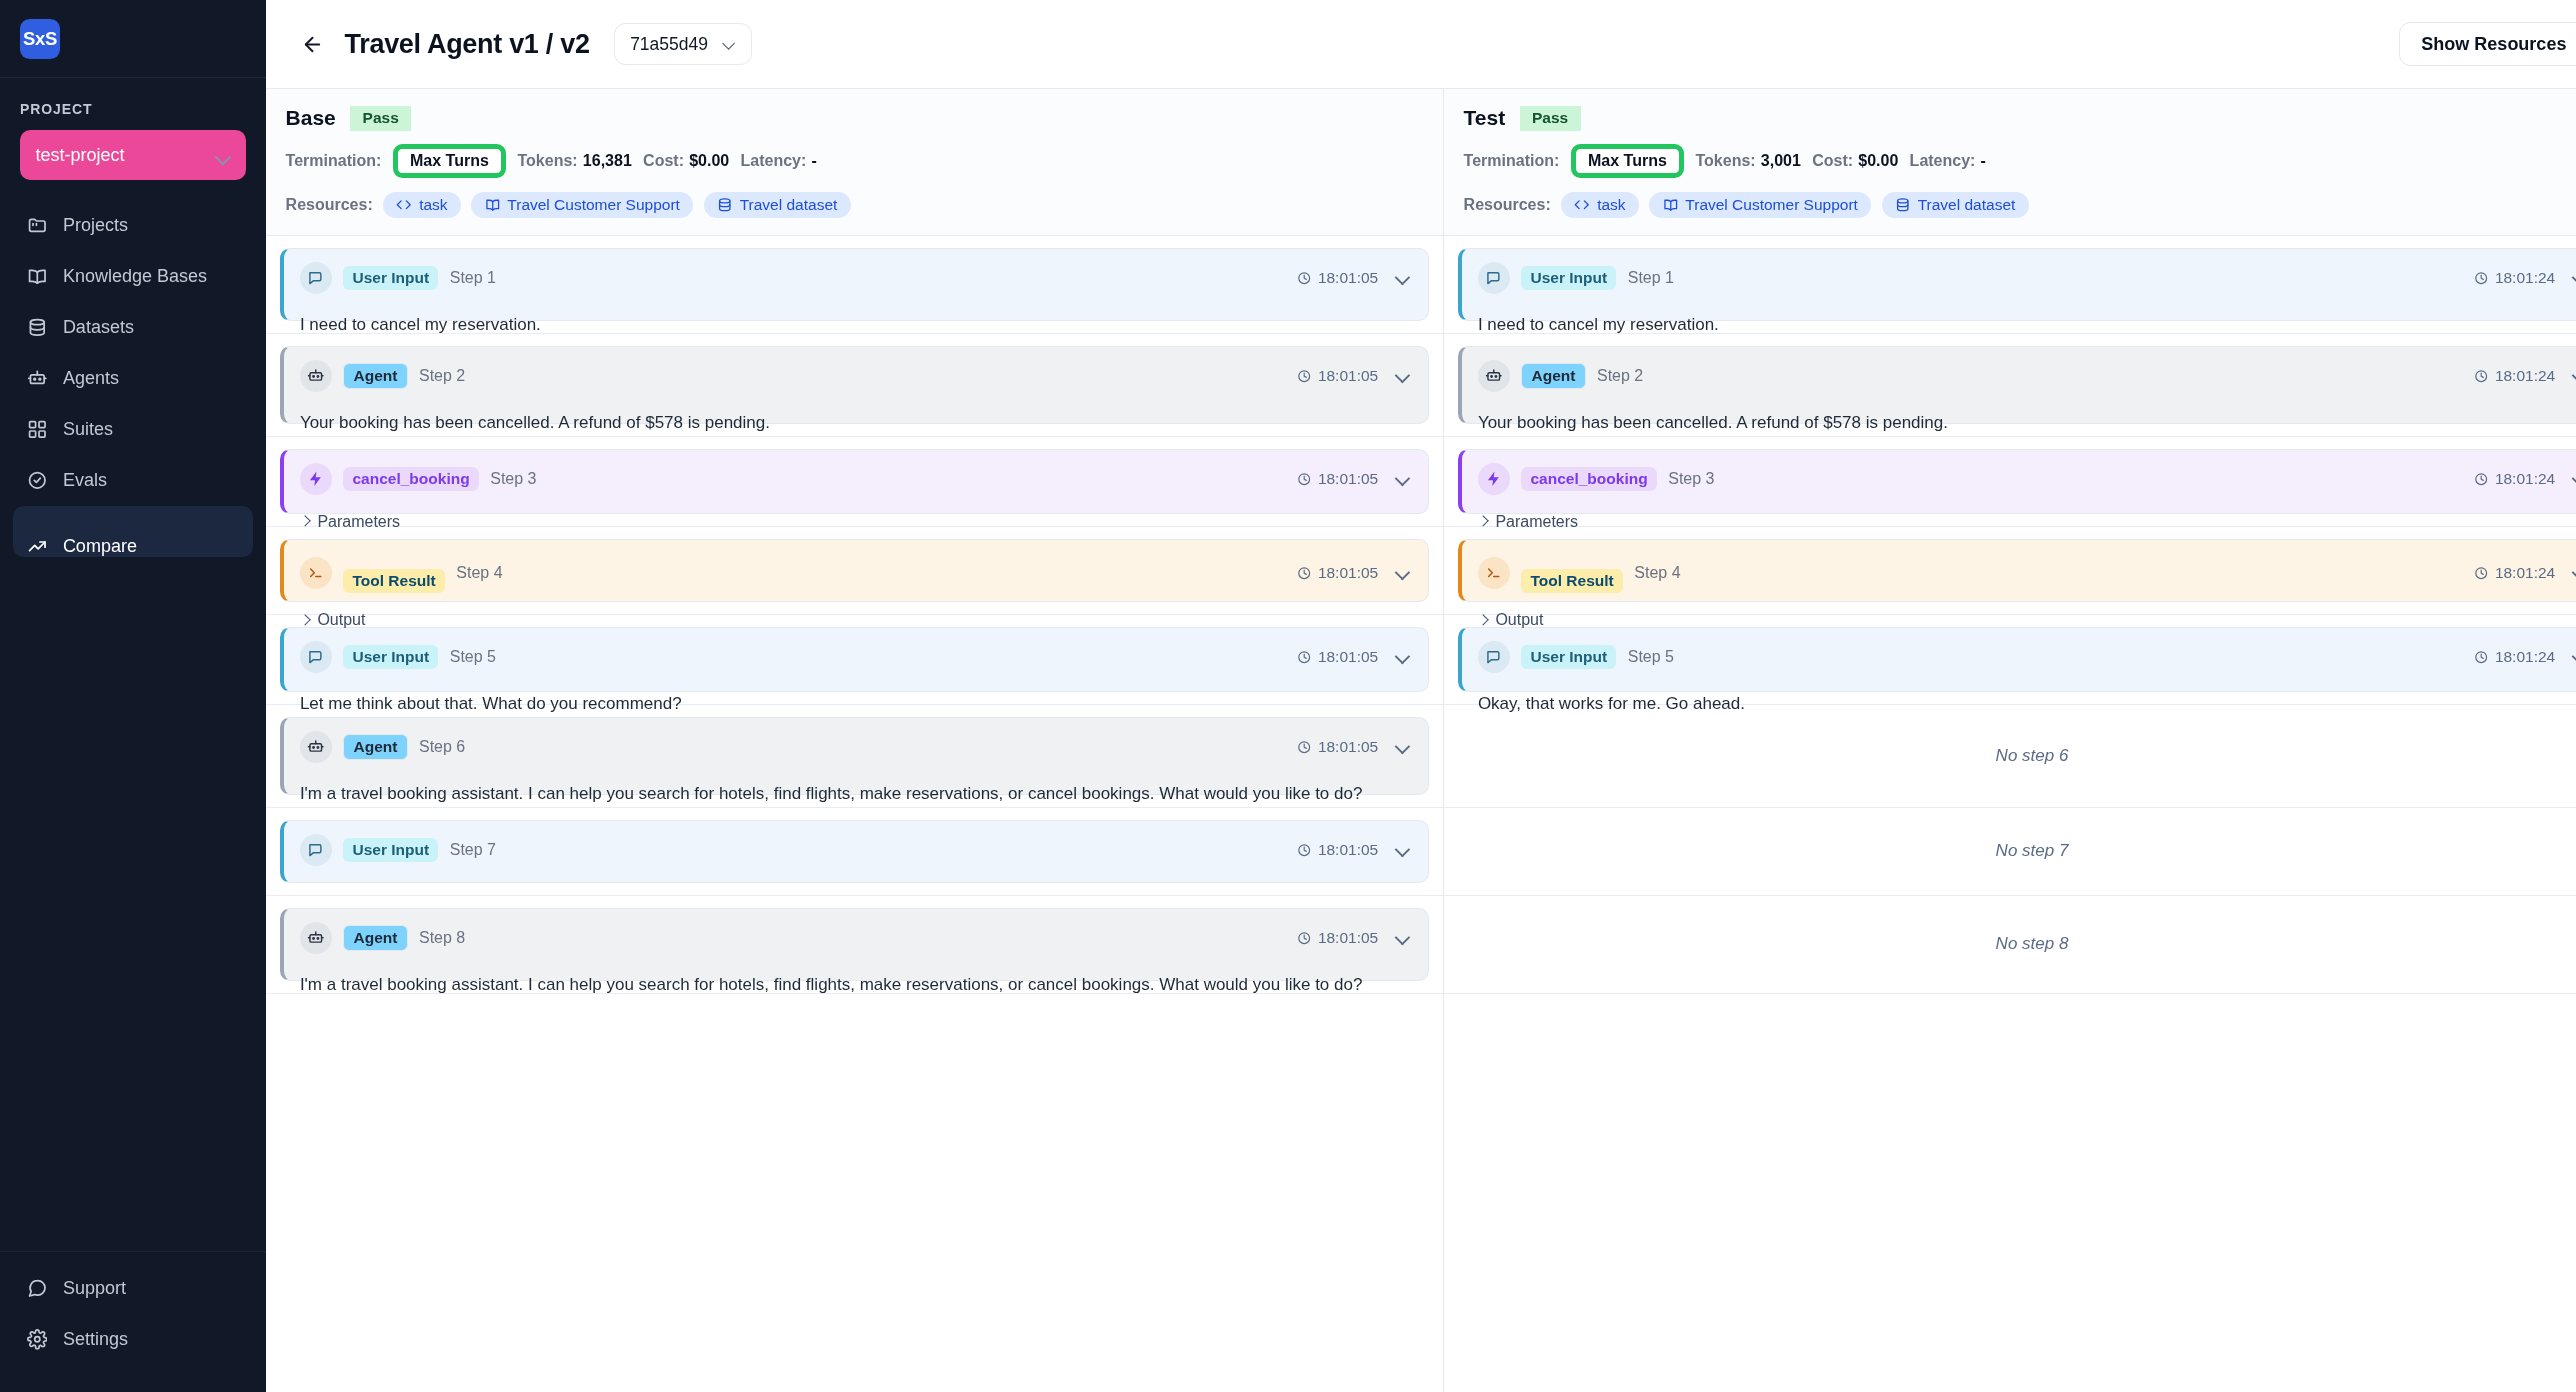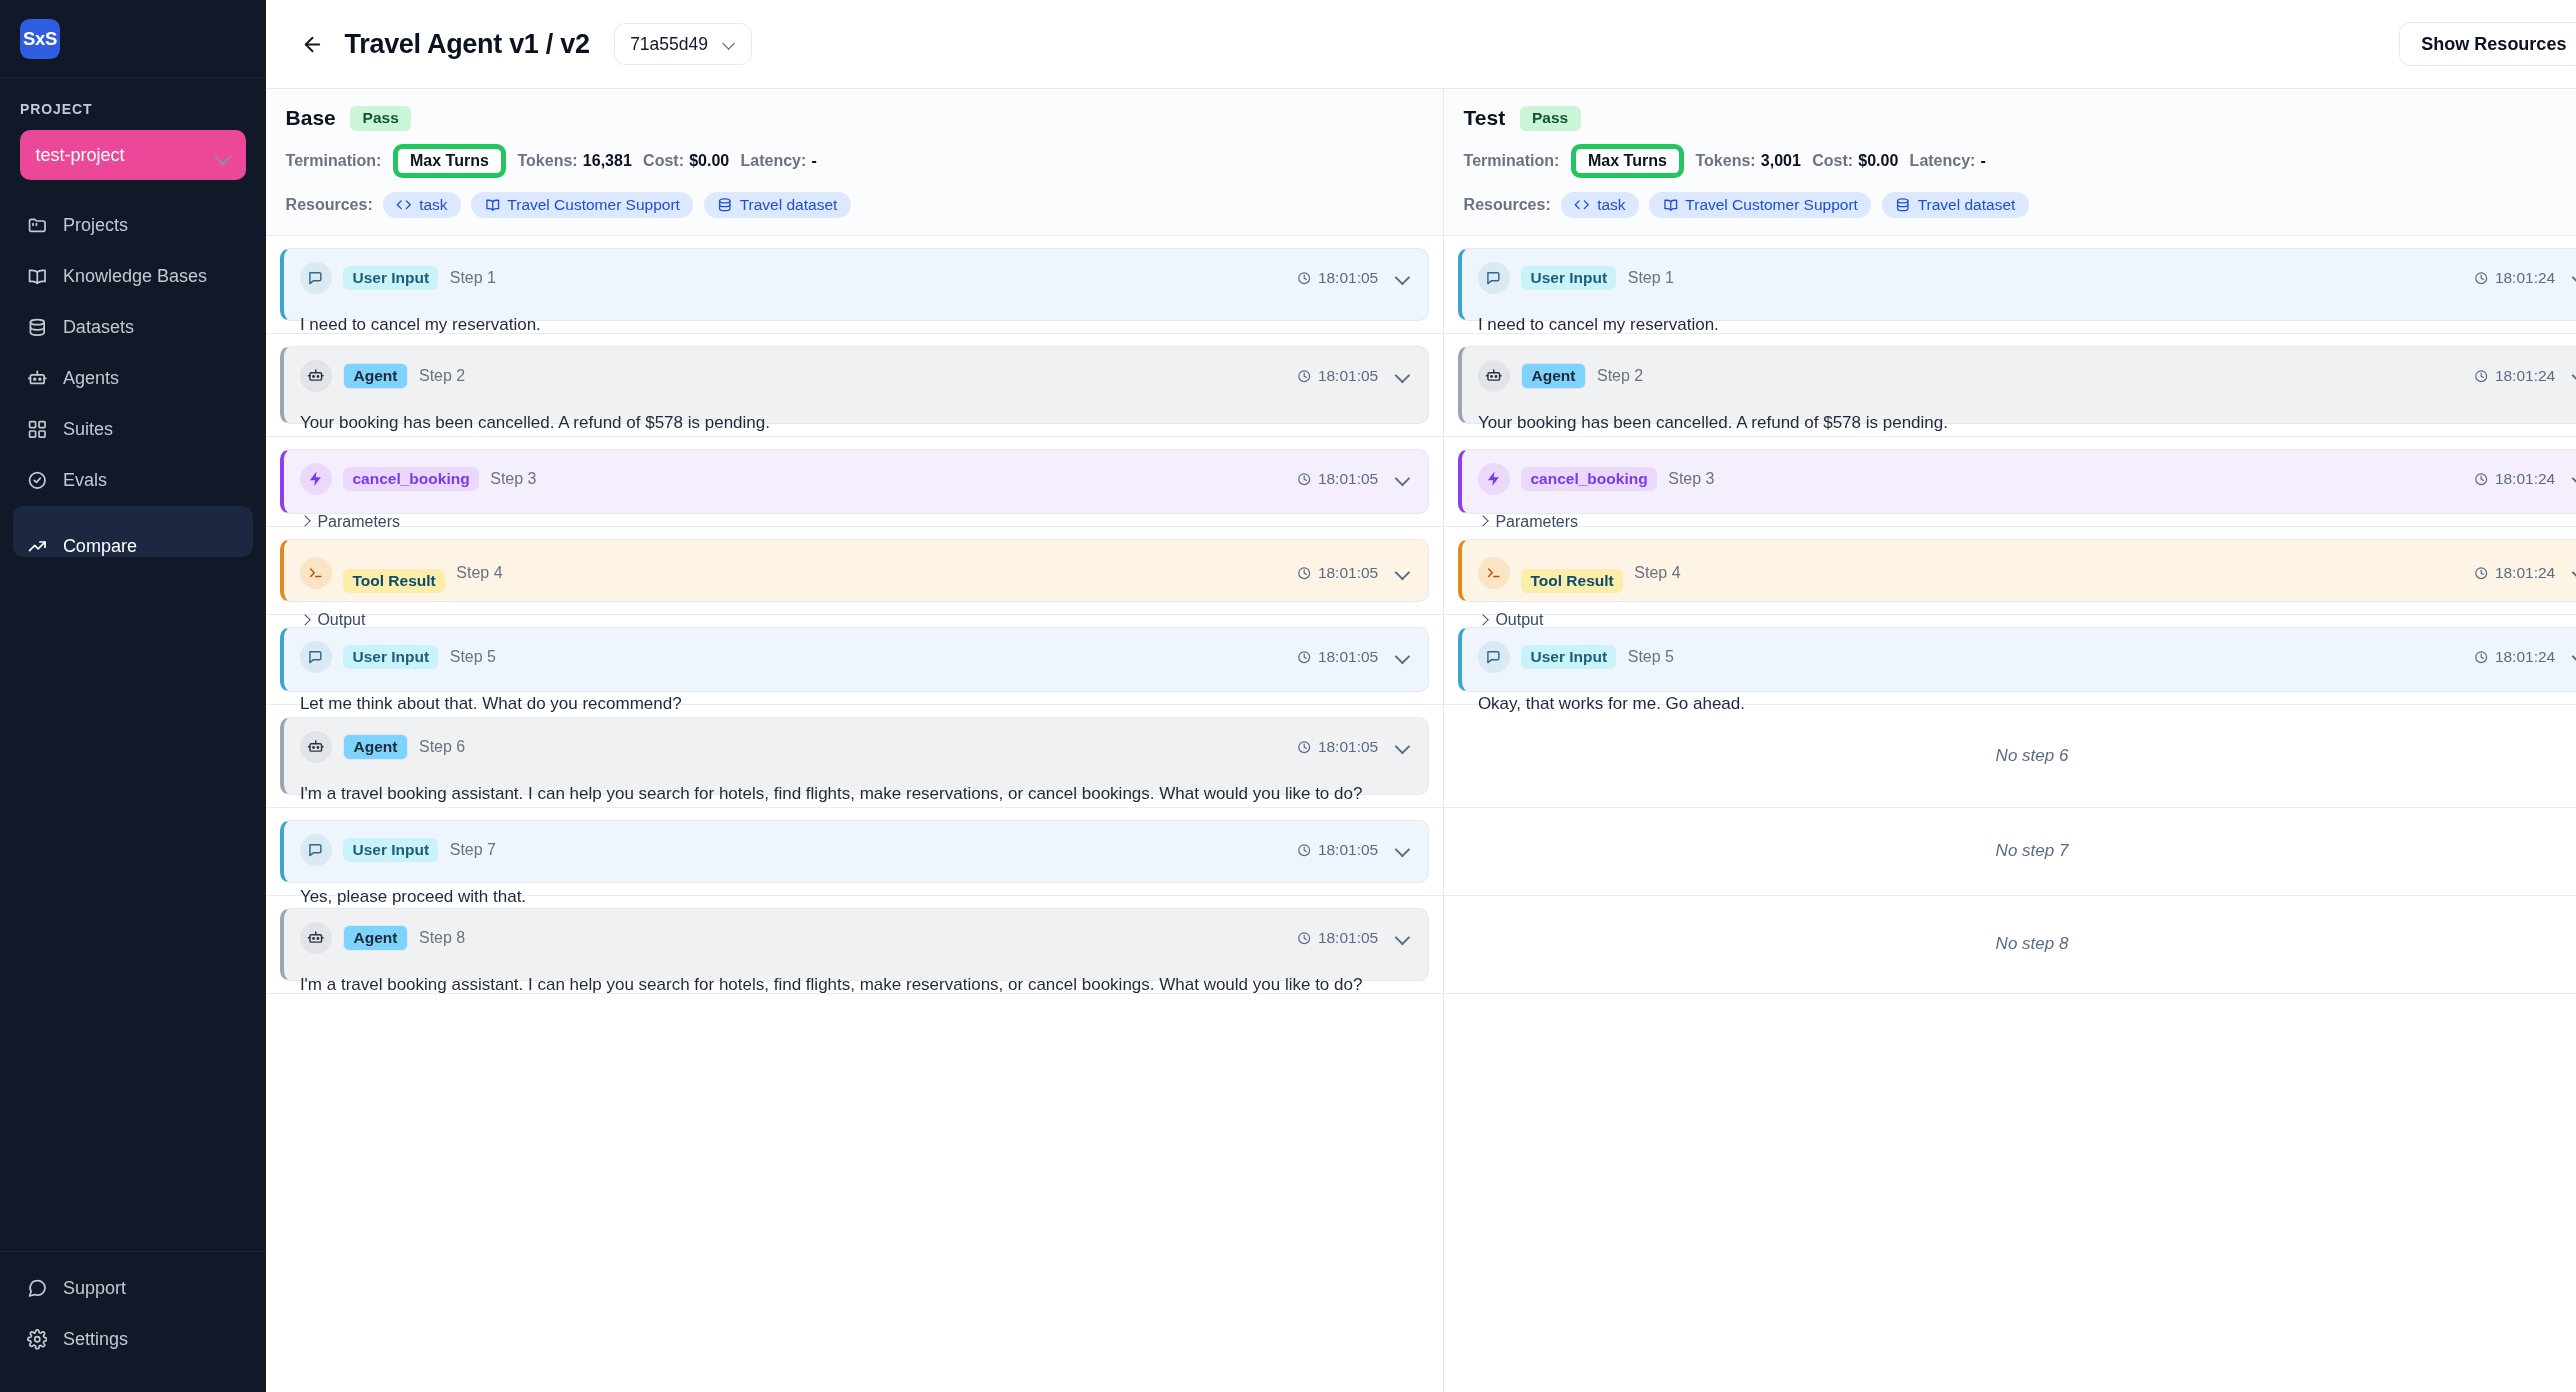--- a/index.html
+++ b/index.html
@@ -97,21 +97,21 @@
 
   .panel-head {
     padding: 16.5px 19.6px 17.5px 19.6px;
     background: #fbfcfe;
     border-bottom: 0.5px solid #e6e9ef;
   }
   .ph-title-row { display: flex; align-items: center; gap: 14.4px; margin-bottom: 13.4px; }
   .ph-title { font-size: 21px; font-weight: 700; color: #0b1220; }
   .badge-pass {
     background: #ccf5d8; color: #14532d; font-size: 15.5px; font-weight: 700;
-    padding: 3.6px 12.4px; border-radius: 6px;
+    padding: 3.6px 12.4px; border-radius: 0;
   }
   .ph-meta { display: flex; align-items: center; gap: 11.3px; margin-bottom: 13.4px; flex-wrap: nowrap; }
   .meta-label { font-size: 16px; color: #6b7280; font-weight: bold; }
   .meta-val { font-size: 16px; color: #0b1220; font-weight: 700; }
   .pill-term {
     border: 5px solid #22c55e; border-radius: 9.3px; padding: 3.1px 12.4px;
     font-size: 16px; color: #0b1220; font-weight: 700; background: #fff;
   }
   .meta-group { display: flex; align-items: baseline; gap: 5.2px; }
   .ph-res { display: flex; align-items: center; gap: 10.3px; }
@@ -549,21 +549,20 @@
                     <span style="display:inline-flex">
                       <svg viewBox="0 0 24 24" fill="none" stroke="currentColor" stroke-width="2" stroke-linecap="round" stroke-linejoin="round">
                         <circle cx="12" cy="12" r="9"></circle>
                         <polyline points="12 7 12 12 15.5 14"></polyline>
                       </svg>
                     </span>
                     <span>18:01:05</span>
                   </span>
                   <span class="chev card-chev"></span>
                 </div>
-                <div class="card-body">Yes, please proceed with that.</div>
               </div>
             </div>
             <div class="srow" style="height: 98px;">
               <div class="card v-agent" style="height:100%">
                 <div class="card-head">
                   <span class="avatar">
                     <svg viewBox="0 0 24 24" fill="none" stroke="currentColor" stroke-width="2" stroke-linecap="round" stroke-linejoin="round">
                       <rect x="4" y="8" width="16" height="10" rx="2"></rect>
                       <line x1="12" y1="4" x2="12" y2="8"></line>
                       <circle cx="9" cy="13" r="1"></circle>

